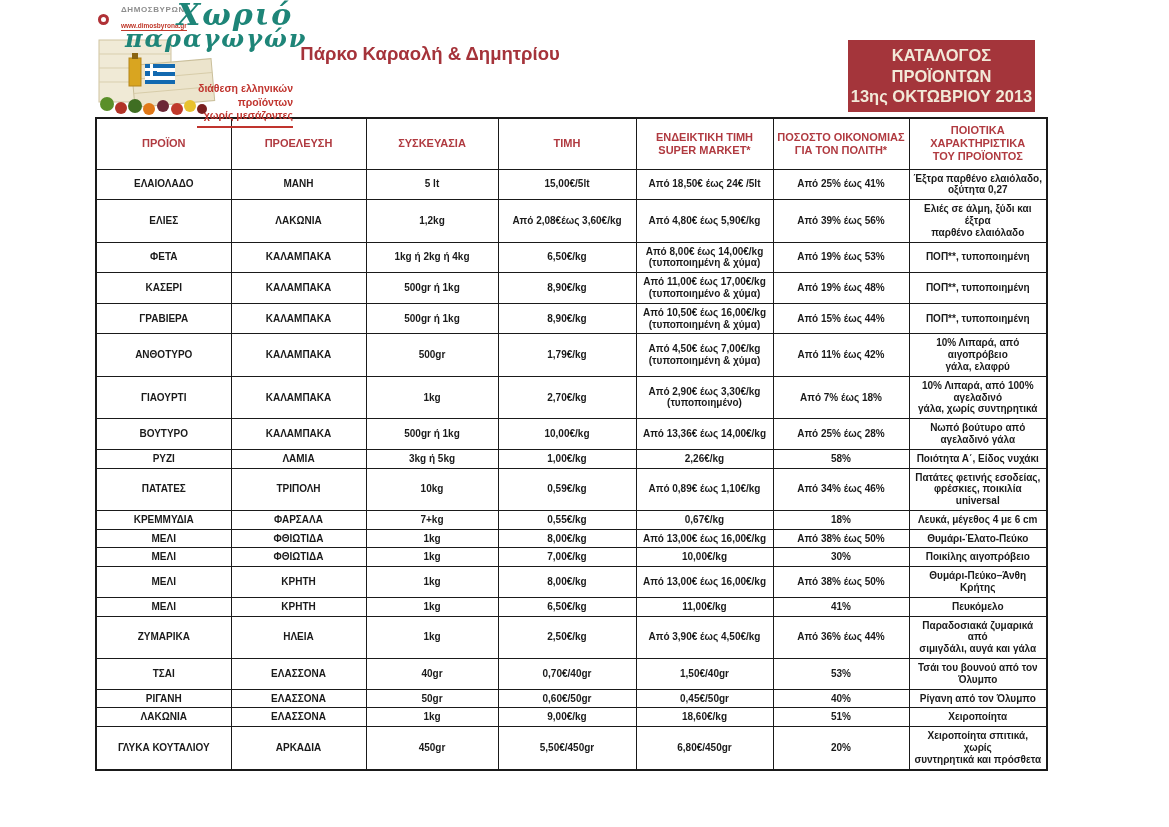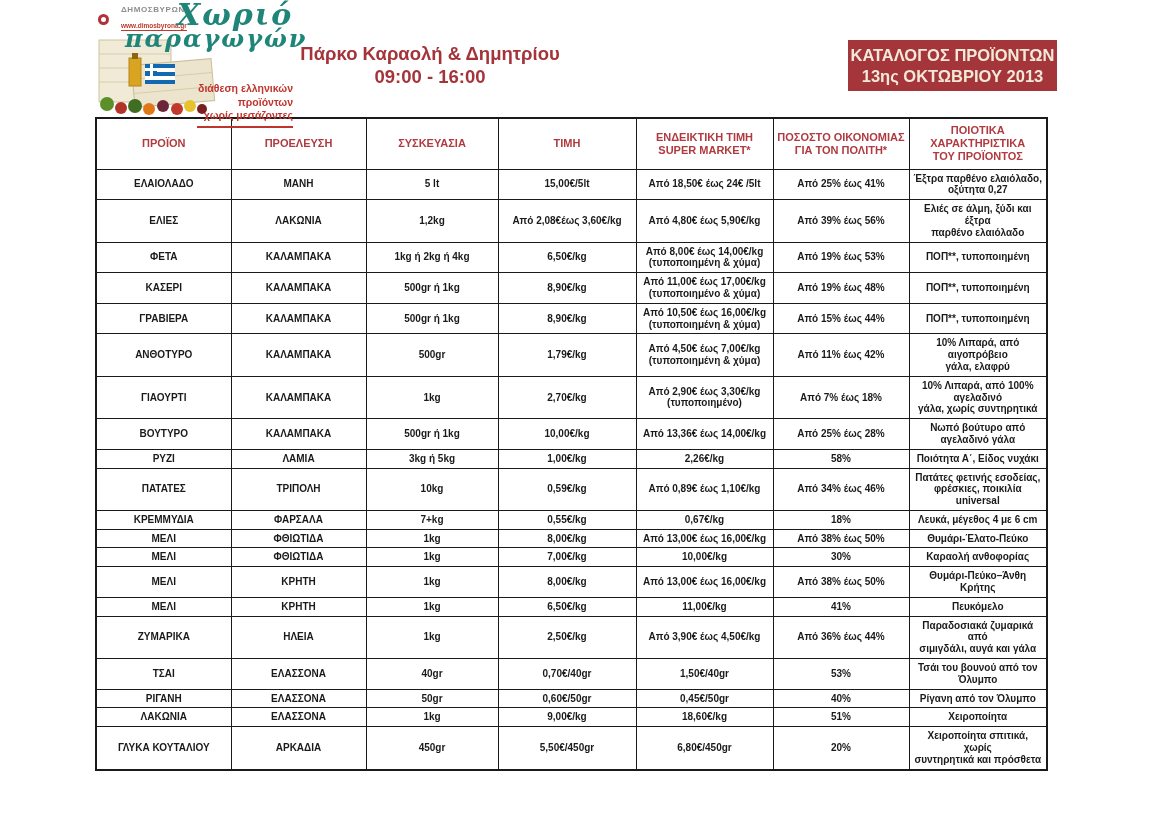--- a/index.html
+++ b/index.html
@@ -20,21 +20,21 @@
   .brand { position:absolute; left:125px; top:0; width:172px; z-index:2;
            color:#1e8578; font-weight:bold; font-style:italic;
            font-family:"DejaVu Serif", serif; line-height:1; }
   .brand-l1 { font-size:30px; margin-left:52px; letter-spacing:2px; }
   .brand-l2 { font-size:24px; letter-spacing:2px; margin-top:-3px; }
   .tagline { position:absolute; left:143px; top:82px; width:150px; text-align:right;
              color:#c0342e; font-weight:bold; font-size:10.5px; line-height:1.3; z-index:2;}
   .tagline-underline { width:96px; height:2px; background:#c0342e; margin:3px 0 0 auto; }
   .event { position:absolute; left:270px; top:42px; width:320px; text-align:center;
            color:#a5333a; font-weight:bold; font-size:18.5px; line-height:1.25; }
-  .banner { position:absolute; left:848px; top:40px; width:209px; background:#a4353b;
+  .banner { position:absolute; left:848px; top:40px; width:187px; background:#a4353b;
             color:#f2e9d8; text-align:center; font-weight:bold; font-size:16.5px;
             line-height:1.25; padding:5px 2px; }
   
   .table-wrap { margin-left:95px; width:951px; }
   table { border-collapse:collapse; table-layout:fixed; width:951px; border:2px solid #1a1a1a; }
   th, td { border:1px solid #1a1a1a; text-align:center; vertical-align:middle; white-space:pre-line; }
   th { color:#b03a40; font-size:11px; font-weight:bold; padding:5px 2px; line-height:1.2; }
   td { color:#1a1a1a; font-size:10px; font-weight:bold; padding:3px 3px; line-height:1.18; }
 </style>
 </head>
@@ -90,21 +90,20 @@
     </div>
 
     <div class="tagline">
       <div>διάθεση ελληνικών προϊόντων</div>
       <div>χωρίς μεσάζοντες</div>
       <div class="tagline-underline"></div>
     </div>
 
     <div class="event">
       <div>Πάρκο Καραολή &amp; Δημητρίου</div>
-      <div>09:00 - 16:00</div>
     </div>
 
     <div class="banner">
       <div>ΚΑΤΑΛΟΓΟΣ ΠΡΟΪΟΝΤΩΝ</div>
       <div>13ης ΟΚΤΩΒΡΙΟΥ 2013</div>
     </div>
 
   </div>
 
   <div class="table-wrap">
@@ -251,21 +250,21 @@
       <td>Από 38% έως 50%</td>
       <td>Θυμάρι-Έλατο-Πεύκο</td>
     </tr>
           <tr>
       <td>ΜΕΛΙ</td>
       <td>ΦΘΙΩΤΙΔΑ</td>
       <td>1kg</td>
       <td>7,00€/kg</td>
       <td>10,00€/kg</td>
       <td>30%</td>
-      <td>Καραολή ανθοφορίας</td>
+      <td>Ποικίλης αιγοπρόβειο</td>
     </tr>
           <tr>
       <td>ΜΕΛΙ</td>
       <td>ΚΡΗΤΗ</td>
       <td>1kg</td>
       <td>8,00€/kg</td>
       <td>Από 13,00€ έως 16,00€/kg</td>
       <td>Από 38% έως 50%</td>
       <td>Θυμάρι-Πεύκο–Άνθη Κρήτης</td>
     </tr>

